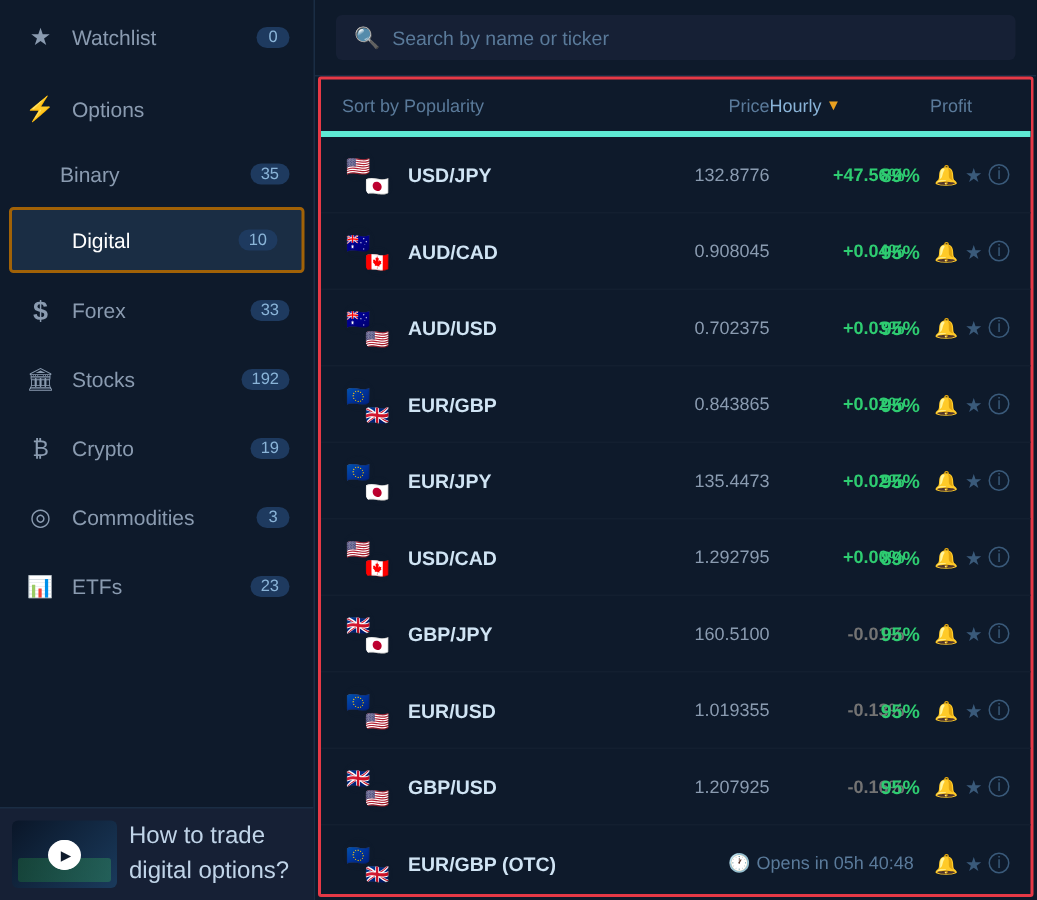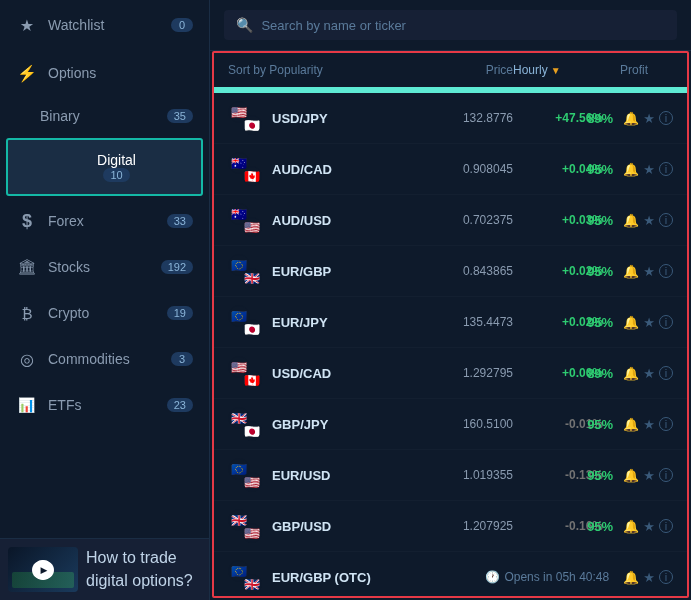--- a/index.html
+++ b/index.html
@@ -62,24 +62,23 @@
       min-width: 22px;
       text-align: center;
     }
     .sidebar-item.watchlist-item {
       padding: 14px 16px;
     }
     .sub-item {
       padding-left: 40px;
     }
     .sub-item.highlighted {
-      border: 2px solid #14b8a6;
+      border: 2px solid #a16207;
       border-radius: 4px;
       margin: 2px 8px;
-      flex-direction: column;
     }
 
     
     .video-thumb {
       margin-top: auto;
       background: #162035;
       padding: 8px;
       display: flex;
       align-items: center;
       gap: 8px;
@@ -166,21 +165,21 @@
     .table-wrapper::-webkit-scrollbar-track { background: #0e1a2b; }
     .table-wrapper::-webkit-scrollbar-thumb { background: #2a4a6a; }
 
     .table-header {
       display: grid;
       grid-template-columns: 1fr 90px 90px 70px;
       padding: 10px 14px;
       background: #0e1a2b;
       font-size: 12px;
       color: #5a7a9a;
-      border-bottom: 6px solid #5eead4;
+      border-bottom: 4px solid #5eead4;
       position: sticky;
       top: 0;
       z-index: 10;
     }
     .table-header .sort-col {
       display: flex;
       align-items: center;
       gap: 3px;
     }
     .table-header .sort-col.active { color: #8ab4d8; }

